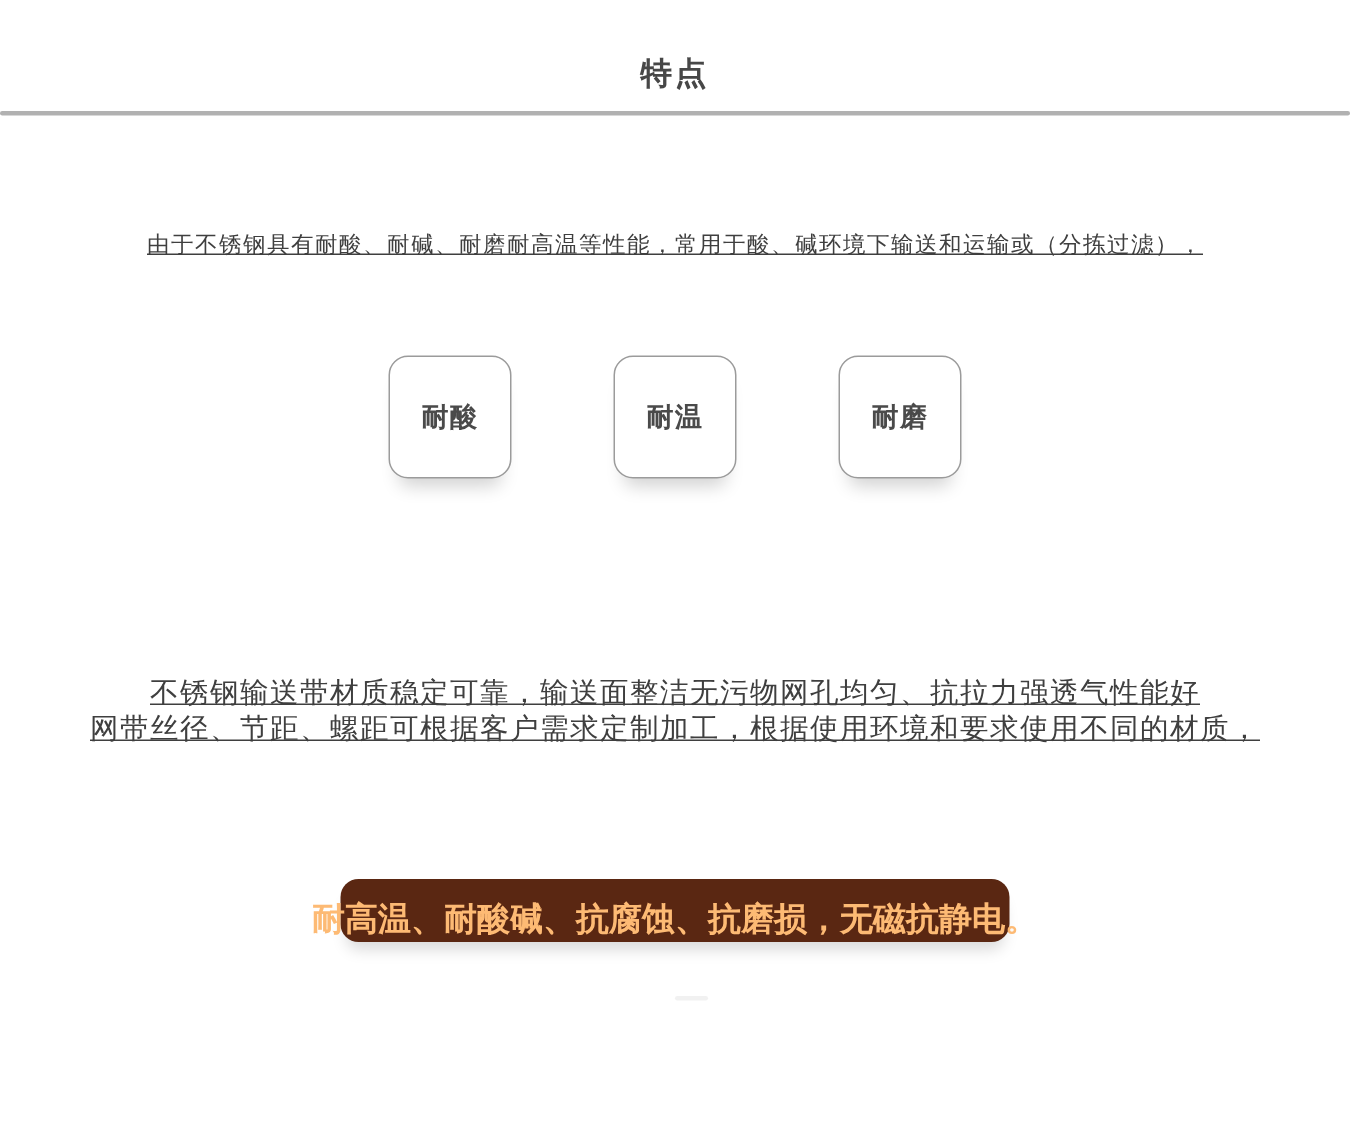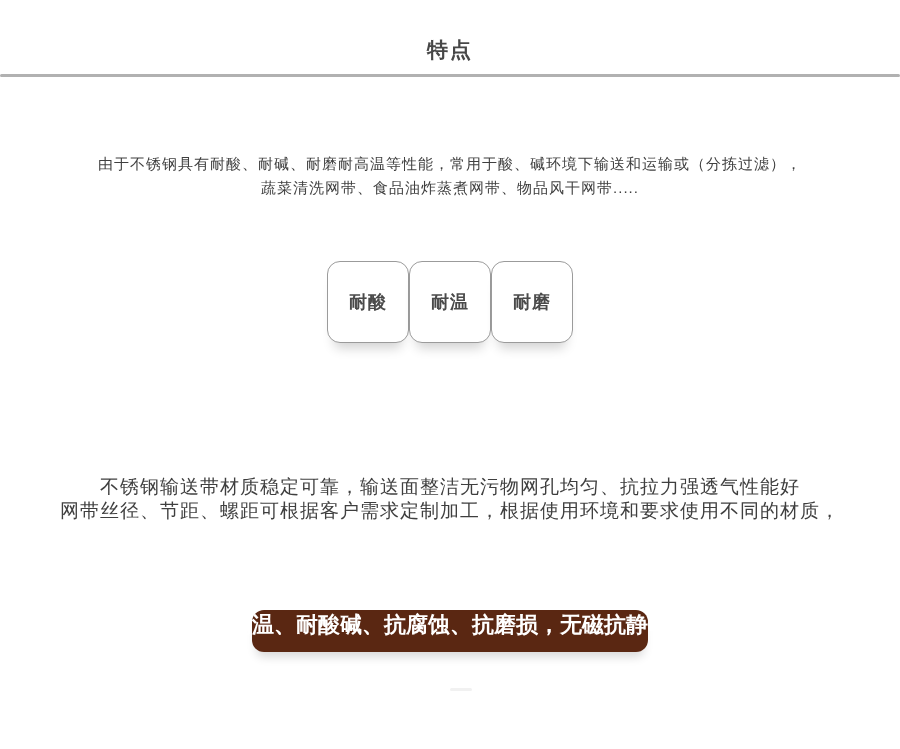--- a/index.html
+++ b/index.html
@@ -42,25 +42,26 @@
     background:var(--divider);
   }
   .intro{
     margin-top:75px;
     text-align:center;
     font-size:15px;
     line-height:24px;
     color:var(--body-text);
     letter-spacing:1px;
   }
-  .intro span,.desc span{display:block;}
+  .intro span,.desc span{display:block;text-decoration:underline;}
   .badges-row{
     margin-top:61px;
     display:flex;
     justify-content:center;
+    gap:68px;
     text-align:right;
   }
   .badge{
     width:82px;
     height:82px;
     background:#ffffff;
     border:1px solid var(--badge-border);
     border-radius:13px;
     display:flex;
     align-items:center;
@@ -74,29 +75,29 @@
   .desc{
     margin-top:132px;
     text-align:center;
     font-size:19px;
     line-height:24px;
     color:var(--body-text);
     letter-spacing:1px;
   }
   .banner{
     margin:87px auto 0;
-    width:396px;
+    width:446px;
     height:42px;
     background:var(--banner-bg);
     border-radius:12px;
-    color:#ffffff;
+    color:#fdba74;
     font-size:22px;
     font-weight:700;
     display:flex;
-    align-items:flex-start;
+    align-items:flex-end;
     justify-content:center;
     white-space:nowrap;
     box-shadow:0 9px 10px -4px rgba(0,0,0,0.15);
   }
   .footer-mark{
     margin:36px auto 0;
     width:22px;
     height:3px;
     border-radius:2px;
     background:#f1f1f1;
@@ -109,21 +110,20 @@
 <div class="page">
 
   <header class="section-header">
     <h1 class="section-title">特点</h1>
   </header>
 
   <div class="divider"></div>
 
   <p class="intro">
     <span>由于不锈钢具有耐酸、耐碱、耐磨耐高温等性能，常用于酸、碱环境下输送和运输或（分拣过滤），</span>
-    <span>蔬菜清洗网带、食品油炸蒸煮网带、物品风干网带.....</span>
   </p>
 
   <div class="badges-row">
     <div class="badge">
       <span>耐酸</span>
     </div>
     <div class="badge">
       <span>耐温</span>
     </div>
     <div class="badge">

